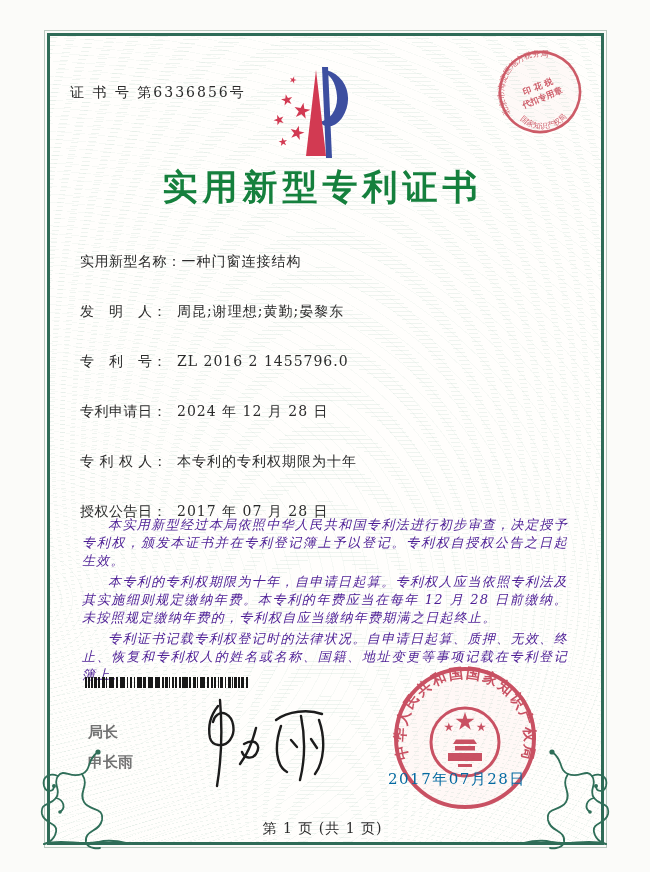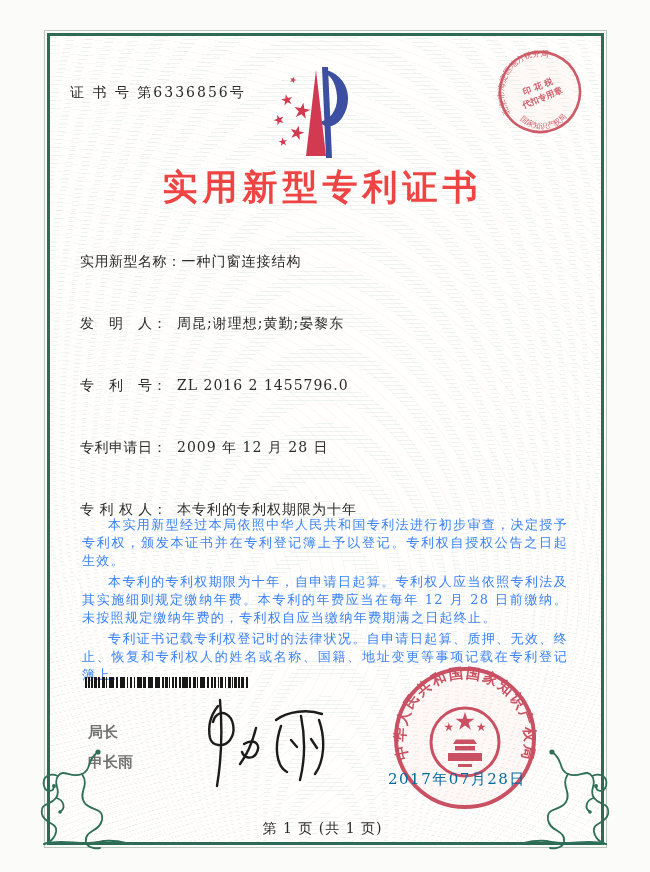--- a/index.html
+++ b/index.html
@@ -15,29 +15,29 @@
     outline:1px solid #b9c8bf;outline-offset:2px;
     background-color:#fffefc;
     background-image:
       repeating-radial-gradient(ellipse 1200px 520px at 50% 112%, rgba(106,163,138,0.11) 0 1px, rgba(255,255,255,0) 1px 9px),
       repeating-radial-gradient(ellipse 900px 640px at -8% 70%, rgba(106,163,138,0.06) 0 1px, rgba(255,255,255,0) 1px 11px);
   }
   .certno{position:absolute;left:70px;top:84px;font-size:14px;letter-spacing:2px;}
   .logo{position:absolute;left:260px;top:64px;width:92px;height:110px;}
   .tax-seal{position:absolute;left:494px;top:46px;width:92px;height:92px;}
   .title{position:absolute;left:47px;top:164px;width:551px;text-align:center;
-    font-size:35px;font-weight:bold;letter-spacing:5px;color:#ef4444;}
-  .fields{position:absolute;left:80px;top:251px;display:flex;flex-direction:column;gap:42px;
+    font-size:35px;font-weight:bold;letter-spacing:5px;color:#15803d;}
+  .fields{position:absolute;left:80px;top:251px;display:flex;flex-direction:column;gap:30px;
     font-size:14px;letter-spacing:0.5px;}
   .row{line-height:20px;white-space:nowrap;}
   .row .lbl{display:inline-block;min-width:97px;}
   .row .val{letter-spacing:1px;}
   .body-text{position:absolute;left:82px;top:516px;width:486px;
-    font-size:13px;line-height:18px;letter-spacing:1.3px;
-    text-align:justify;color:#3b82f6;}
+    font-size:13px;line-height:18px;letter-spacing:1.3px;font-style:italic;
+    text-align:justify;color:#4c1d95;}
   .body-text p{margin:0 0 3px;text-indent:2em;}
   .barcode{position:absolute;left:85px;top:677px;width:163px;height:11px;
     background:
       repeating-linear-gradient(90deg,#181818 0 1.5px,transparent 1.5px 3.5px),
       repeating-linear-gradient(90deg,#181818 0 1px,transparent 1px 6.5px),
       repeating-linear-gradient(90deg,#181818 0 2px,transparent 2px 9px);}
   .signatory{position:absolute;left:88px;top:724px;font-size:15px;font-weight:600;
     font-family:"DejaVu Sans","Liberation Sans",sans-serif;color:#737373;}
   .signatory .line{line-height:16px;margin-bottom:14px;}
   .signature{position:absolute;left:180px;top:692px;width:170px;height:102px;}
@@ -125,24 +125,27 @@
   <div class="row">
     <span class="lbl">实用新型名称：</span><span class="val">一种门窗连接结构</span>
   </div>
   <div class="row">
     <span class="lbl">发　明　人：</span><span class="val">周昆;谢理想;黄勤;晏黎东</span>
   </div>
   <div class="row">
     <span class="lbl">专　利　号：</span><span class="val">ZL 2016 2 1455796.0</span>
   </div>
   <div class="row">
-    <span class="lbl">专利申请日：</span><span class="val">2009 年 12 月 28 日</span>
+    <span class="lbl">专利申请日：</span><span class="val">2024 年 12 月 28 日</span>
   </div>
   <div class="row">
     <span class="lbl">专 利 权 人：</span><span class="val">本专利的专利权期限为十年</span>
+  </div>
+  <div class="row">
+    <span class="lbl">授权公告日：</span><span class="val">2017 年 07 月 28 日</span>
   </div>
 </div>
 
 <div class="body-text">
   <p>本实用新型经过本局依照中华人民共和国专利法进行初步审查，决定授予专利权，颁发本证书并在专利登记簿上予以登记。专利权自授权公告之日起生效。</p>
   <p>本专利的专利权期限为十年，自申请日起算。专利权人应当依照专利法及其实施细则规定缴纳年费。本专利的年费应当在每年 12 月 28 日前缴纳。未按照规定缴纳年费的，专利权自应当缴纳年费期满之日起终止。</p>
   <p>专利证书记载专利权登记时的法律状况。自申请日起算、质押、无效、终止、恢复和专利权人的姓名或名称、国籍、地址变更等事项记载在专利登记簿上。</p>
 </div>
 
 <div class="barcode"></div>

